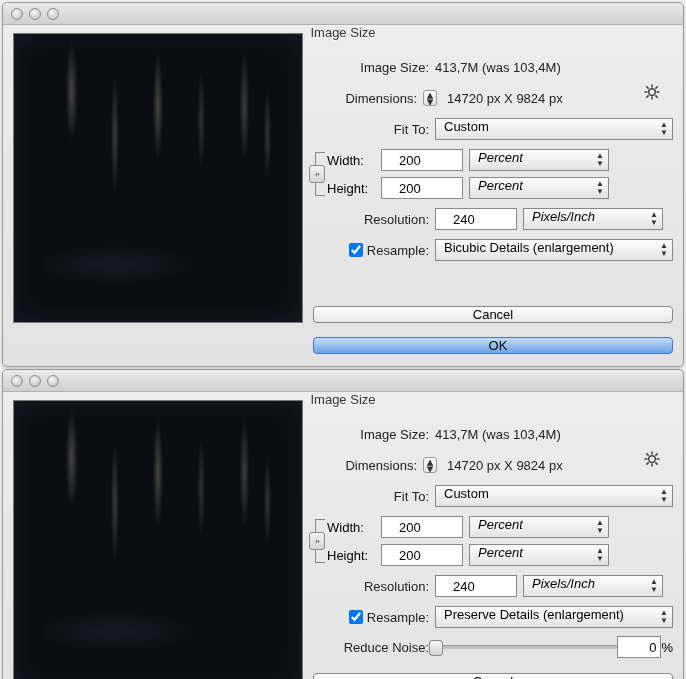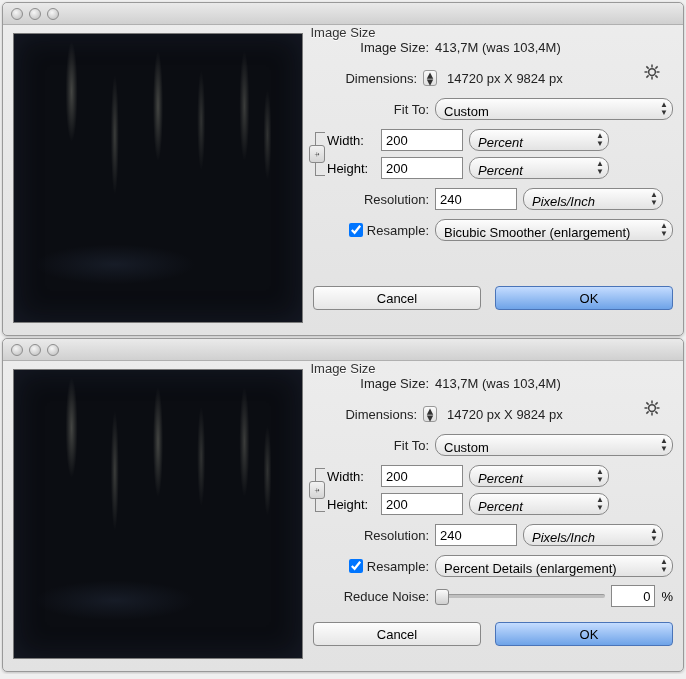--- a/index.html
+++ b/index.html
@@ -18,42 +18,42 @@
     radial-gradient(ellipse 4px 50px at 65% 30%, rgba(200,200,180,.2), transparent),
     radial-gradient(ellipse 5px 55px at 80% 25%, rgba(200,200,180,.25), transparent),
     radial-gradient(ellipse 4px 45px at 88% 35%, rgba(200,200,180,.2), transparent),
     radial-gradient(ellipse 80px 20px at 35% 80%, rgba(40,50,70,.4), transparent); }
   .panel { flex: 1; display: flex; flex-direction: column; gap: 3px; }
   .row { display: flex; align-items: center; height: 28px; gap: 6px; }
   .lbl { width: 116px; text-align: right; color: #222; }
   .val { color: #222; }
   .gear { position: absolute; right: 12px; top: 30px; width: 18px; height: 18px; }
   .gear svg { width: 100%; height: 100%; }
-  .select { flex: 1; height: 22px; background: linear-gradient(#fdfdfd, #e3e3e3); border: 1px solid #888; border-radius: 10px; display: flex; align-items: flex-end; padding: 0 18px 0 8px; position: relative; min-width: 0; }
+  .select { flex: 1; height: 22px; background: linear-gradient(#fdfdfd, #e3e3e3); border: 1px solid #888; border-radius: 0; display: flex; align-items: flex-start; padding: 0 18px 0 8px; position: relative; min-width: 0; }
   .select .arr { position: absolute; right: 4px; top: 2px; font-size: 8px; line-height: 8px; color: #333; }
   .select.sm { flex: 0 0 140px; font-style: italic; }
-  .tinput { width: 82px; height: 22px; border: 1px solid #888; background: #fff; padding: 0 4px; font-size: 13px; }
+  .tinput { width: 82px; height: 22px; border: 1px solid #888; background: #fff; padding: 0 17px; font-size: 13px; }
   .chk { width: 14px; height: 14px; }
   .link-wrap { position: relative; width: 20px; height: 56px; margin-right: -6px; }
   .link-bracket { position: absolute; left: 2px; top: 6px; bottom: 6px; width: 10px; border-left: 1px solid #888; border-top: 1px solid #888; border-bottom: 1px solid #888; }
   .link-icon { position: absolute; left: -4px; top: 50%; transform: translateY(-50%); width: 16px; height: 18px; background: linear-gradient(#f2f2f2, #d5d5d5); border: 1px solid #888; border-radius: 3px; display: flex; align-items: center; justify-content: center; font-size: 10px; }
   .dim-stepper { display: inline-flex; flex-direction: column; width: 14px; height: 16px; border: 1px solid #999; border-radius: 3px; background: linear-gradient(#fafafa,#e0e0e0); margin-right: 4px; align-items: center; justify-content: center; font-size: 7px; line-height: 7px; color: #333; }
-  .btn-row { display: flex; gap: 14px; margin-top: 10px; }
+  .btn-row { display: flex; gap: 14px; margin-top: 10px; flex-direction: column; }
   .btn { flex: 1; height: 24px; border-radius: 4px; border: 1px solid #888; display: flex; align-items: center; justify-content: center; }
   .btn.default { background: linear-gradient(#c4dcff, #6ea3e8); border-color: #4a74b8; padding-left: 10px; }
   .btn.cancel { background: linear-gradient(#fdfdfd, #e6e6e6); }
-  .slider-row { display: flex; align-items: center; gap: 6px; height: 26px; justify-content: space-between; }
+  .slider-row { display: flex; align-items: center; gap: 0; height: 26px; justify-content: space-between; }
   .slider-track { flex: 1; height: 4px; background: #bfbfbf; border-radius: 2px; border-top: 1px solid #999; position: relative; }
   .slider-thumb { position: absolute; left: 0; top: -6px; width: 14px; height: 16px; background: linear-gradient(#fafafa,#d0d0d0); border: 1px solid #888; border-radius: 3px; }
   .noise-input { width: 44px; height: 22px; border: 1px solid #888; background: #fff; padding: 0 4px; font-size: 13px; text-align: right; }
   .dim-row .lbl { width: 104px; }
   .fit-row .lbl, .res-row .lbl, .resample-row .lbl, .noise-lbl { width: 116px; text-align: right; }
   .wh-row .lblw { width: 48px; text-align: left; }
   .wh-block { display: flex; align-items: center; gap: 0; }
-  .content-right { position: relative; flex:1; }
+  .content-right { position: relative; flex:1;margin-top:20px; }
 </style>
 </head>
 <body>
 
 <div id="root">
     <div class="window">
     <div class="titlebar">
       <div class="traffic">
         <div class="tlight"></div>
         <div class="tlight"></div>
@@ -131,21 +131,21 @@
               <span class="arr">▲<br>▼</span>
             </div>
           </div>
 
           <div class="row resample-row">
             <div class="lbl" style="display:flex;justify-content:flex-end;align-items:center;gap:4px;">
               <input type="checkbox" class="chk" checked="" style="">
               <span>Resample:</span>
             </div>
             <div class="select">
-              <span>Bicubic Smoother (enlargement)</span>
+              <span>Bicubic Details (enlargement)</span>
               <span class="arr">▲<br>▼</span>
             </div>
           </div>
 
           <div style="height:26px"></div>
 
           <div class="btn-row">
             <div class="btn cancel">
                 <span>Cancel</span>
               </div>
@@ -236,21 +236,21 @@
               <span class="arr">▲<br>▼</span>
             </div>
           </div>
 
           <div class="row resample-row">
             <div class="lbl" style="display:flex;justify-content:flex-end;align-items:center;gap:4px;">
               <input type="checkbox" class="chk" checked="" style="">
               <span>Resample:</span>
             </div>
             <div class="select">
-              <span>Percent Details (enlargement)</span>
+              <span>Preserve Details (enlargement)</span>
               <span class="arr">▲<br>▼</span>
             </div>
           </div>
 
           <div class="slider-row">
             <div class="noise-lbl lbl">Reduce Noise:</div>
             <div class="slider-track">
               <div class="slider-thumb"></div>
             </div>
             <input class="noise-input" value="0" style="">

